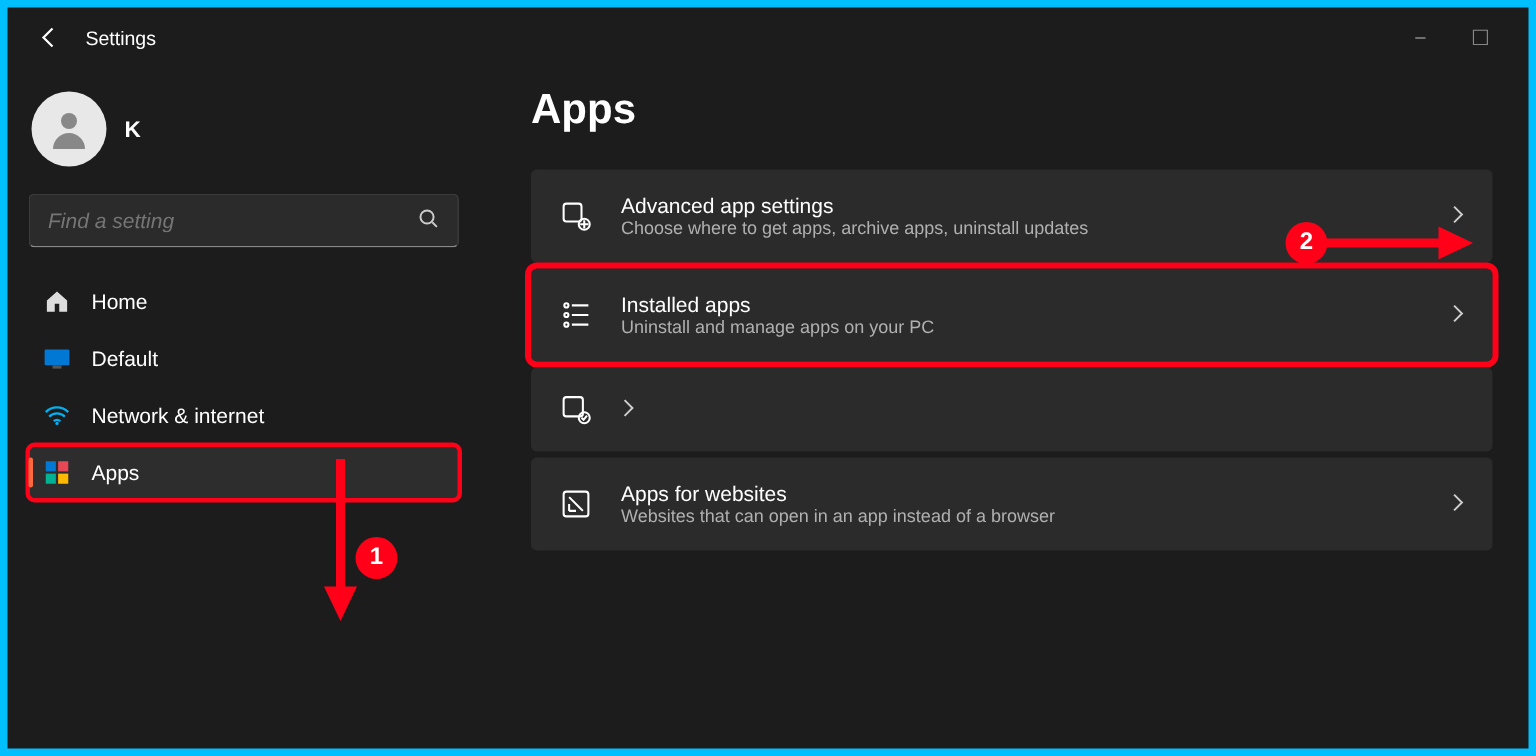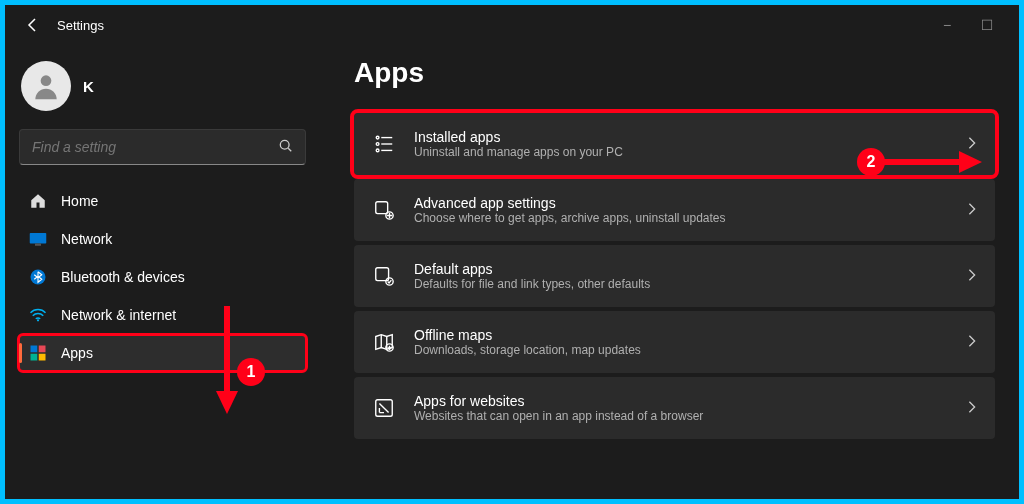--- a/index.html
+++ b/index.html
@@ -86,30 +86,21 @@
             </span>
           <span>Home</span>
         </li>
         <li class="nav-item">
           <span class="nav-icon">
               <svg width="18" height="14" viewBox="0 0 24 18">
                 <rect x="1" y="1" width="22" height="14" rx="1" fill="#0078d4"></rect>
                 <rect x="8" y="15" width="8" height="3" fill="#555"></rect>
               </svg>
             </span>
-          <span>Network</span>
-        </li>
-        <li class="nav-item">
-          <span class="nav-icon">
-              <svg width="18" height="18" viewBox="0 0 24 24">
-                <circle cx="12" cy="12" r="10" fill="#0078d4"></circle>
-                <path d="M12 5 L17 9 L12 13 L12 5 M12 11 L17 15 L12 19 L12 11 M7 9 L12 13 M7 15 L12 11" stroke="#fff" stroke-width="1.5" fill="none"></path>
-              </svg>
-            </span>
-          <span>Bluetooth &amp; devices</span>
+          <span>Default</span>
         </li>
         <li class="nav-item">
           <span class="nav-icon">
               <svg width="18" height="18" viewBox="0 0 24 24">
                 <path d="M2 9 a14 14 0 0 1 20 0 M5 13 a10 10 0 0 1 14 0 M9 17 a5 5 0 0 1 6 0" stroke="#00b0f0" stroke-width="2" fill="none"></path>
                 <circle cx="12" cy="19" r="1.5" fill="#00b0f0"></circle>
               </svg>
             </span>
           <span>Network &amp; internet</span>
         </li>
@@ -123,20 +114,37 @@
               </svg>
             </span>
           <span>Apps</span>
         </li>
       </ul>
     </div>
 
     <div class="main">
       <h1>Apps</h1>
       <div class="cards">
+        <div class="card">
+          <span class="card-icon">
+              <svg width="22" height="22" viewBox="0 0 24 24" stroke="#fff" stroke-width="1.5" fill="none">
+                <rect x="3" y="3" width="13" height="13" rx="2"></rect>
+                <circle cx="18" cy="18" r="4"></circle>
+                <path d="M18 15 v6 M15 18 h6"></path>
+              </svg>
+            </span>
+          <div class="card-text">
+            <div class="card-title">Advanced app settings</div>
+            <div class="card-sub">Choose where to get apps, archive apps, uninstall updates</div>
+          </div>
+          <span class="chev"><svg width="10" height="14" viewBox="0 0 10 16">
+                <path d="M2 2 L8 8 L2 14" stroke="#ccc" stroke-width="1.5" fill="none"></path>
+              </svg></span>
+        </div>
+
         <div class="card highlighted">
           <span class="card-icon">
               <svg width="22" height="22" viewBox="0 0 24 24" stroke="#fff" stroke-width="1.5" fill="none">
                 <circle cx="5" cy="5" r="1.5"></circle>
                 <line x1="9" y1="5" x2="21" y2="5"></line>
                 <circle cx="5" cy="12" r="1.5"></circle>
                 <line x1="9" y1="12" x2="21" y2="12"></line>
                 <circle cx="5" cy="19" r="1.5"></circle>
                 <line x1="9" y1="19" x2="21" y2="19"></line>
               </svg>
@@ -146,68 +154,30 @@
             <div class="card-sub">Uninstall and manage apps on your PC</div>
           </div>
           <span class="chev"><svg width="10" height="14" viewBox="0 0 10 16">
                 <path d="M2 2 L8 8 L2 14" stroke="#ccc" stroke-width="1.5" fill="none"></path>
               </svg></span>
         </div>
 
         <div class="card">
           <span class="card-icon">
               <svg width="22" height="22" viewBox="0 0 24 24" stroke="#fff" stroke-width="1.5" fill="none">
-                <rect x="3" y="3" width="13" height="13" rx="2"></rect>
-                <circle cx="18" cy="18" r="4"></circle>
-                <path d="M18 15 v6 M15 18 h6"></path>
-              </svg>
-            </span>
-          <div class="card-text">
-            <div class="card-title">Advanced app settings</div>
-            <div class="card-sub">Choose where to get apps, archive apps, uninstall updates</div>
-          </div>
-          <span class="chev"><svg width="10" height="14" viewBox="0 0 10 16">
-                <path d="M2 2 L8 8 L2 14" stroke="#ccc" stroke-width="1.5" fill="none"></path>
-              </svg></span>
-        </div>
-
-        <div class="card">
-          <span class="card-icon">
-              <svg width="22" height="22" viewBox="0 0 24 24" stroke="#fff" stroke-width="1.5" fill="none">
                 <rect x="3" y="3" width="14" height="14" rx="2"></rect>
                 <circle cx="18" cy="18" r="4"></circle>
                 <path d="M16 18 l1.5 1.5 L20 16.5"></path>
               </svg>
             </span>
-          <div class="card-text">
-            <div class="card-title">Default apps</div>
-            <div class="card-sub">Defaults for file and link types, other defaults</div>
-          </div>
-          <span class="chev"><svg width="10" height="14" viewBox="0 0 10 16">
-                <path d="M2 2 L8 8 L2 14" stroke="#ccc" stroke-width="1.5" fill="none"></path>
-              </svg></span>
-        </div>
-
-        <div class="card">
-          <span class="card-icon">
-              <svg width="22" height="22" viewBox="0 0 24 24" stroke="#fff" stroke-width="1.5" fill="none">
-                <path d="M3 6 L9 4 L15 6 L21 4 V18 L15 20 L9 18 L3 20 Z"></path>
-                <path d="M9 4 V18 M15 6 V20"></path>
-                <circle cx="18" cy="18" r="4"></circle>
-                <path d="M18 16 v4 M16 18 l2 2 l2 -2"></path>
-              </svg>
-            </span>
-          <div class="card-text">
-            <div class="card-title">Offline maps</div>
-            <div class="card-sub">Downloads, storage location, map updates</div>
-          </div>
-          <span class="chev"><svg width="10" height="14" viewBox="0 0 10 16">
-                <path d="M2 2 L8 8 L2 14" stroke="#ccc" stroke-width="1.5" fill="none"></path>
-              </svg></span>
-        </div>
+          <span class="chev"><svg width="10" height="14" viewBox="0 0 10 16">
+                <path d="M2 2 L8 8 L2 14" stroke="#ccc" stroke-width="1.5" fill="none"></path>
+              </svg></span>
+        </div>
+
 
         <div class="card">
           <span class="card-icon">
               <svg width="22" height="22" viewBox="0 0 24 24" stroke="#fff" stroke-width="1.5" fill="none">
                 <rect x="3" y="3" width="18" height="18" rx="2"></rect>
                 <path d="M7 7 l10 10 M7 17 V12 M7 17 H12"></path>
               </svg>
             </span>
           <div class="card-text">
             <div class="card-title">Apps for websites</div>

